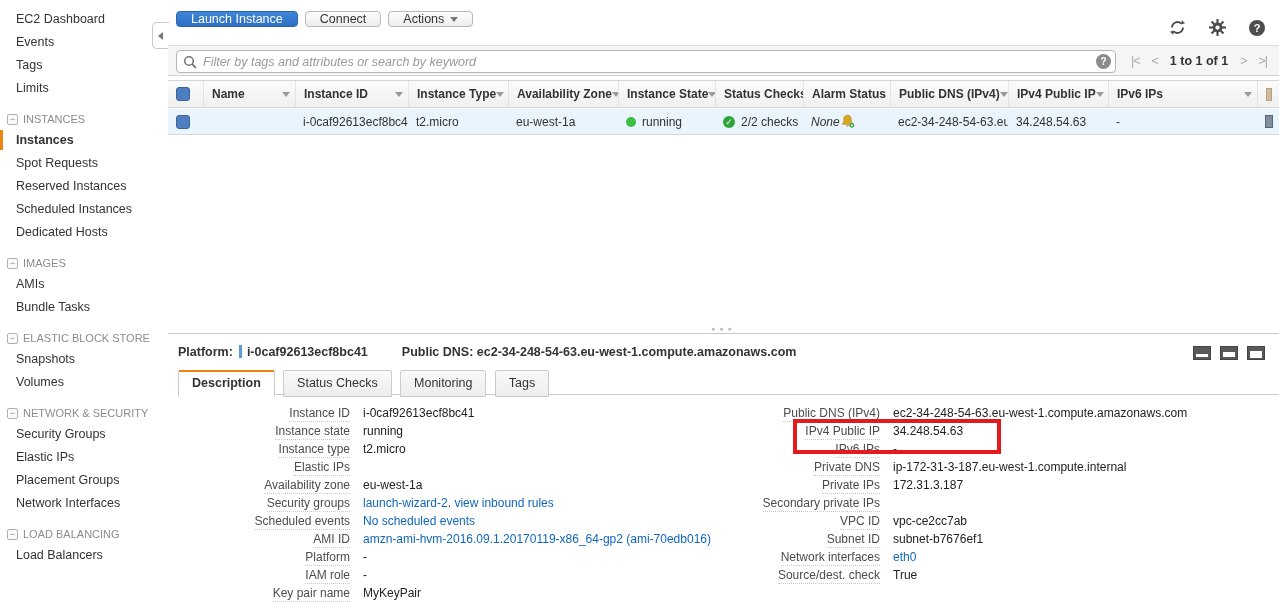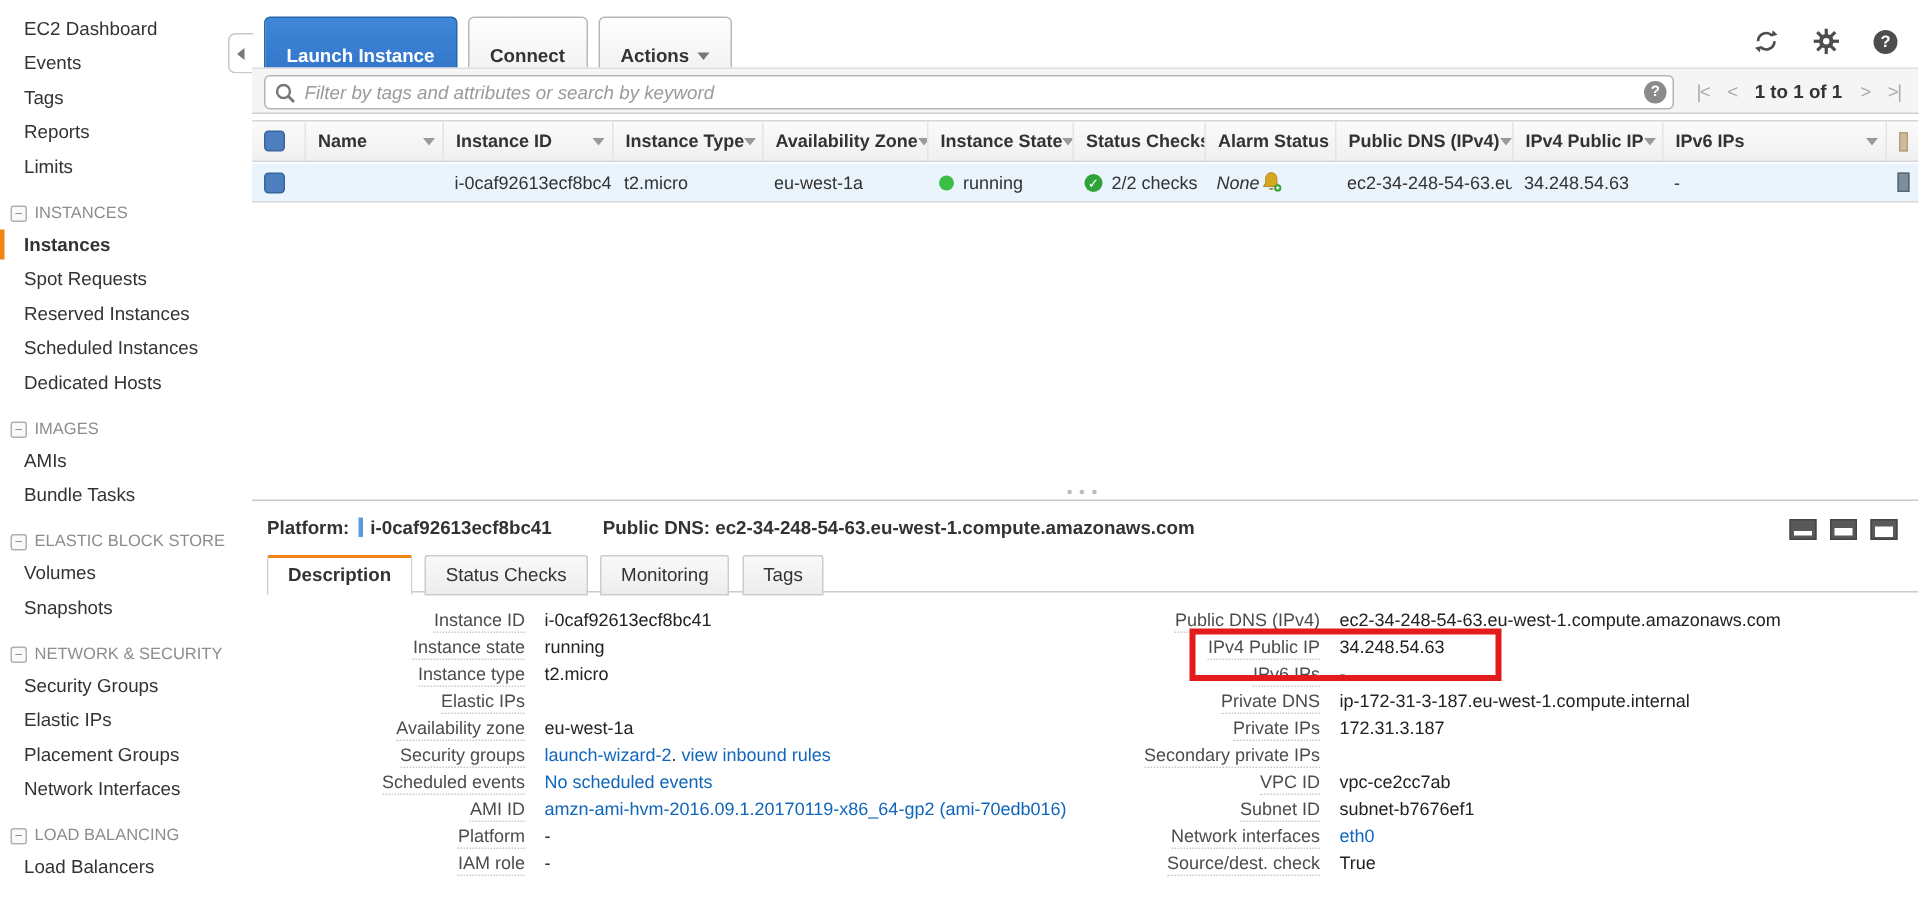--- a/index.html
+++ b/index.html
@@ -12,21 +12,21 @@
   .snav.selected { font-weight:bold; border-left:3px solid #ee8512; padding-left:13px; }
   .section-h { margin:15px 0 5px 7px; color:#8c8c8c; font-size:11px; display:flex; align-items:center; gap:5px; white-space:nowrap; }
   .minus-box { width:11px; height:11px; border:1px solid #b0b0b0; border-radius:2px; background:#fafafa; color:#8c8c8c; font-size:9px; line-height:9px; text-align:center; flex:none; }
 
   
   #collapse-tab { position:absolute; left:152px; top:22px; width:17px; height:27px; background:#fff; border:1px solid #c8c8c8; border-right:none; border-radius:5px 0 0 5px; cursor:pointer; }
   #collapse-tab i { position:absolute; left:5px; top:9px; width:0; height:0; border-top:4px solid transparent; border-bottom:4px solid transparent; border-right:5px solid #777; }
 
   
   #toolbar { position:absolute; left:176px; top:11px; display:flex; gap:7px; }
-  .btn { font-size:12.5px; font-weight:bold; padding:18px 14px; border-radius:4px; cursor:pointer; line-height:14px; }
+  .btn { font-size:12.5px; font-weight:normal; padding:0 14px; border-radius:4px; cursor:pointer; line-height:14px; }
   .btn-primary { background:linear-gradient(#3f87d8,#2e6fc3); color:#fff; border:1px solid #2a64ad; }
   .btn-default { background:linear-gradient(#fefefe,#ececec); color:#333; border:1px solid #b7b7b7; display:flex; align-items:center; gap:6px; }
   .caret-down { width:0; height:0; border-left:4px solid transparent; border-right:4px solid transparent; border-top:5px solid #777; display:inline-block; }
 
   
   #topicons { position:absolute; right:14px; top:19px; display:flex; gap:23px; align-items:center; }
   .ticon { width:17px; height:17px; cursor:pointer; }
   .help-circle { width:16px; height:16px; border-radius:50%; background:#4d4d4d; color:#fff; font-size:11px; font-weight:bold; text-align:center; line-height:16px; cursor:pointer; }
 
   
@@ -86,21 +86,20 @@
 
   #redbox { position:absolute; left:625px; top:85px; width:208px; height:35px; border:4px solid #e31b1c; z-index:6; pointer-events:none; }
 </style>
 </head>
 <body>
 
 <div id="sidebar">
   <div class="snav">EC2 Dashboard</div>
   <div class="snav">Events</div>
   <div class="snav">Tags</div>
-  <div class="snav">Reports</div>
   <div class="snav">Limits</div>
 
   <div class="section-h">
     <span class="minus-box">−</span>
     <span>INSTANCES</span>
   </div>
   <div class="snav selected">Instances</div>
   <div class="snav">Spot Requests</div>
   <div class="snav">Reserved Instances</div>
   <div class="snav">Scheduled Instances</div>
@@ -110,22 +109,22 @@
     <span class="minus-box">−</span>
     <span>IMAGES</span>
   </div>
   <div class="snav">AMIs</div>
   <div class="snav">Bundle Tasks</div>
 
   <div class="section-h">
     <span class="minus-box">−</span>
     <span>ELASTIC BLOCK STORE</span>
   </div>
+  <div class="snav">Snapshots</div>
   <div class="snav">Volumes</div>
-  <div class="snav">Snapshots</div>
 
   <div class="section-h">
     <span class="minus-box">−</span>
     <span>NETWORK &amp; SECURITY</span>
   </div>
   <div class="snav">Security Groups</div>
   <div class="snav">Elastic IPs</div>
   <div class="snav">Placement Groups</div>
   <div class="snav">Network Interfaces</div>
 
@@ -339,20 +338,24 @@
           <span class="dvalue lnk">amzn-ami-hvm-2016.09.1.20170119-x86_64-gp2 (ami-70edb016)</span>
         </div>
       <div class="drow">
           <span class="dlabel"><span class="lbl-t">Platform</span></span>
           <span class="dvalue">-</span>
         </div>
       <div class="drow">
           <span class="dlabel"><span class="lbl-t">IAM role</span></span>
           <span class="dvalue">-</span>
         </div>
+      <div class="drow">
+          <span class="dlabel"><span class="lbl-t">Key pair name</span></span>
+          <span class="dvalue">MyKeyPair</span>
+        </div>
     </div>
 
     <div class="dcol" id="dcol-right">
       <div class="drow">
           <span class="dlabel"><span class="lbl-t">Public DNS (IPv4)</span></span>
           <span class="dvalue">ec2-34-248-54-63.eu-west-1.compute.amazonaws.com</span>
         </div>
       <div class="drow">
           <span class="dlabel"><span class="lbl-t">IPv4 Public IP</span></span>
           <span class="dvalue">34.248.54.63</span>

